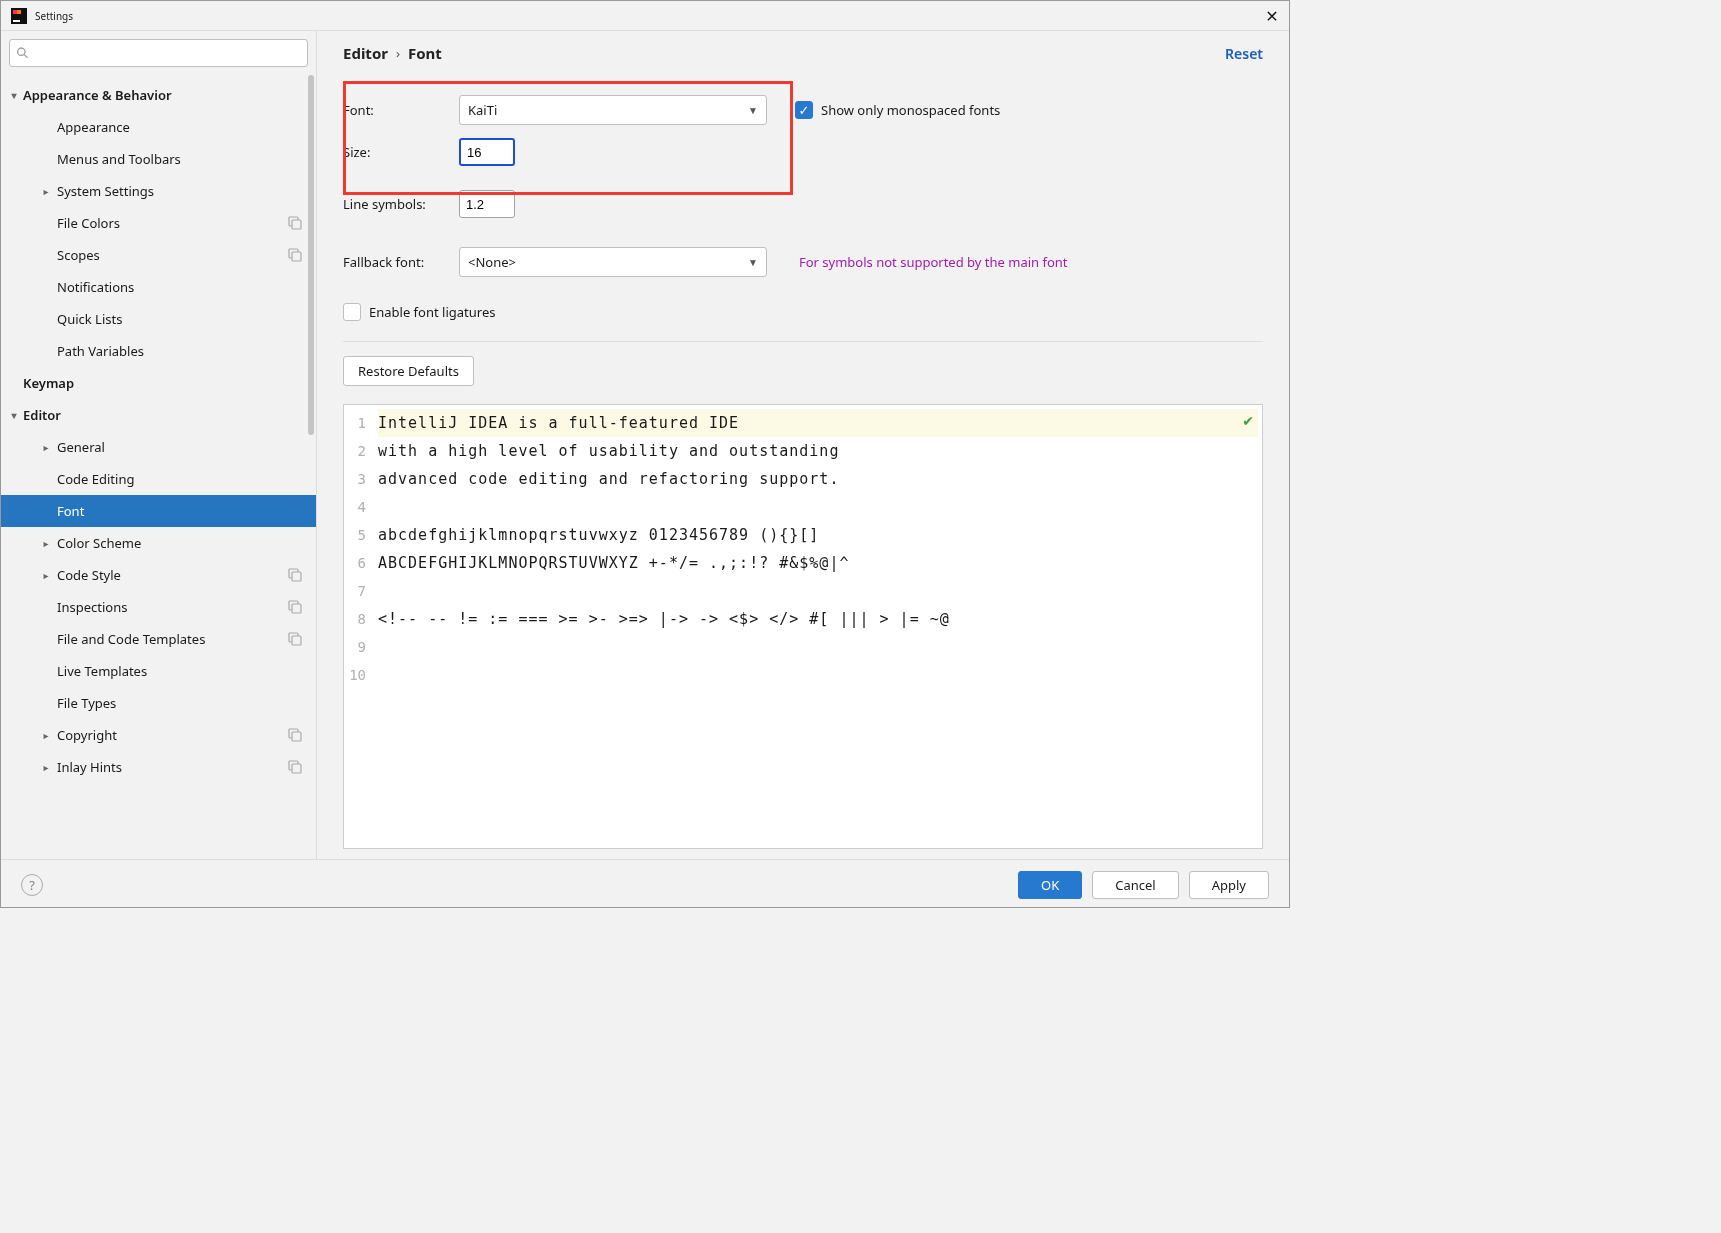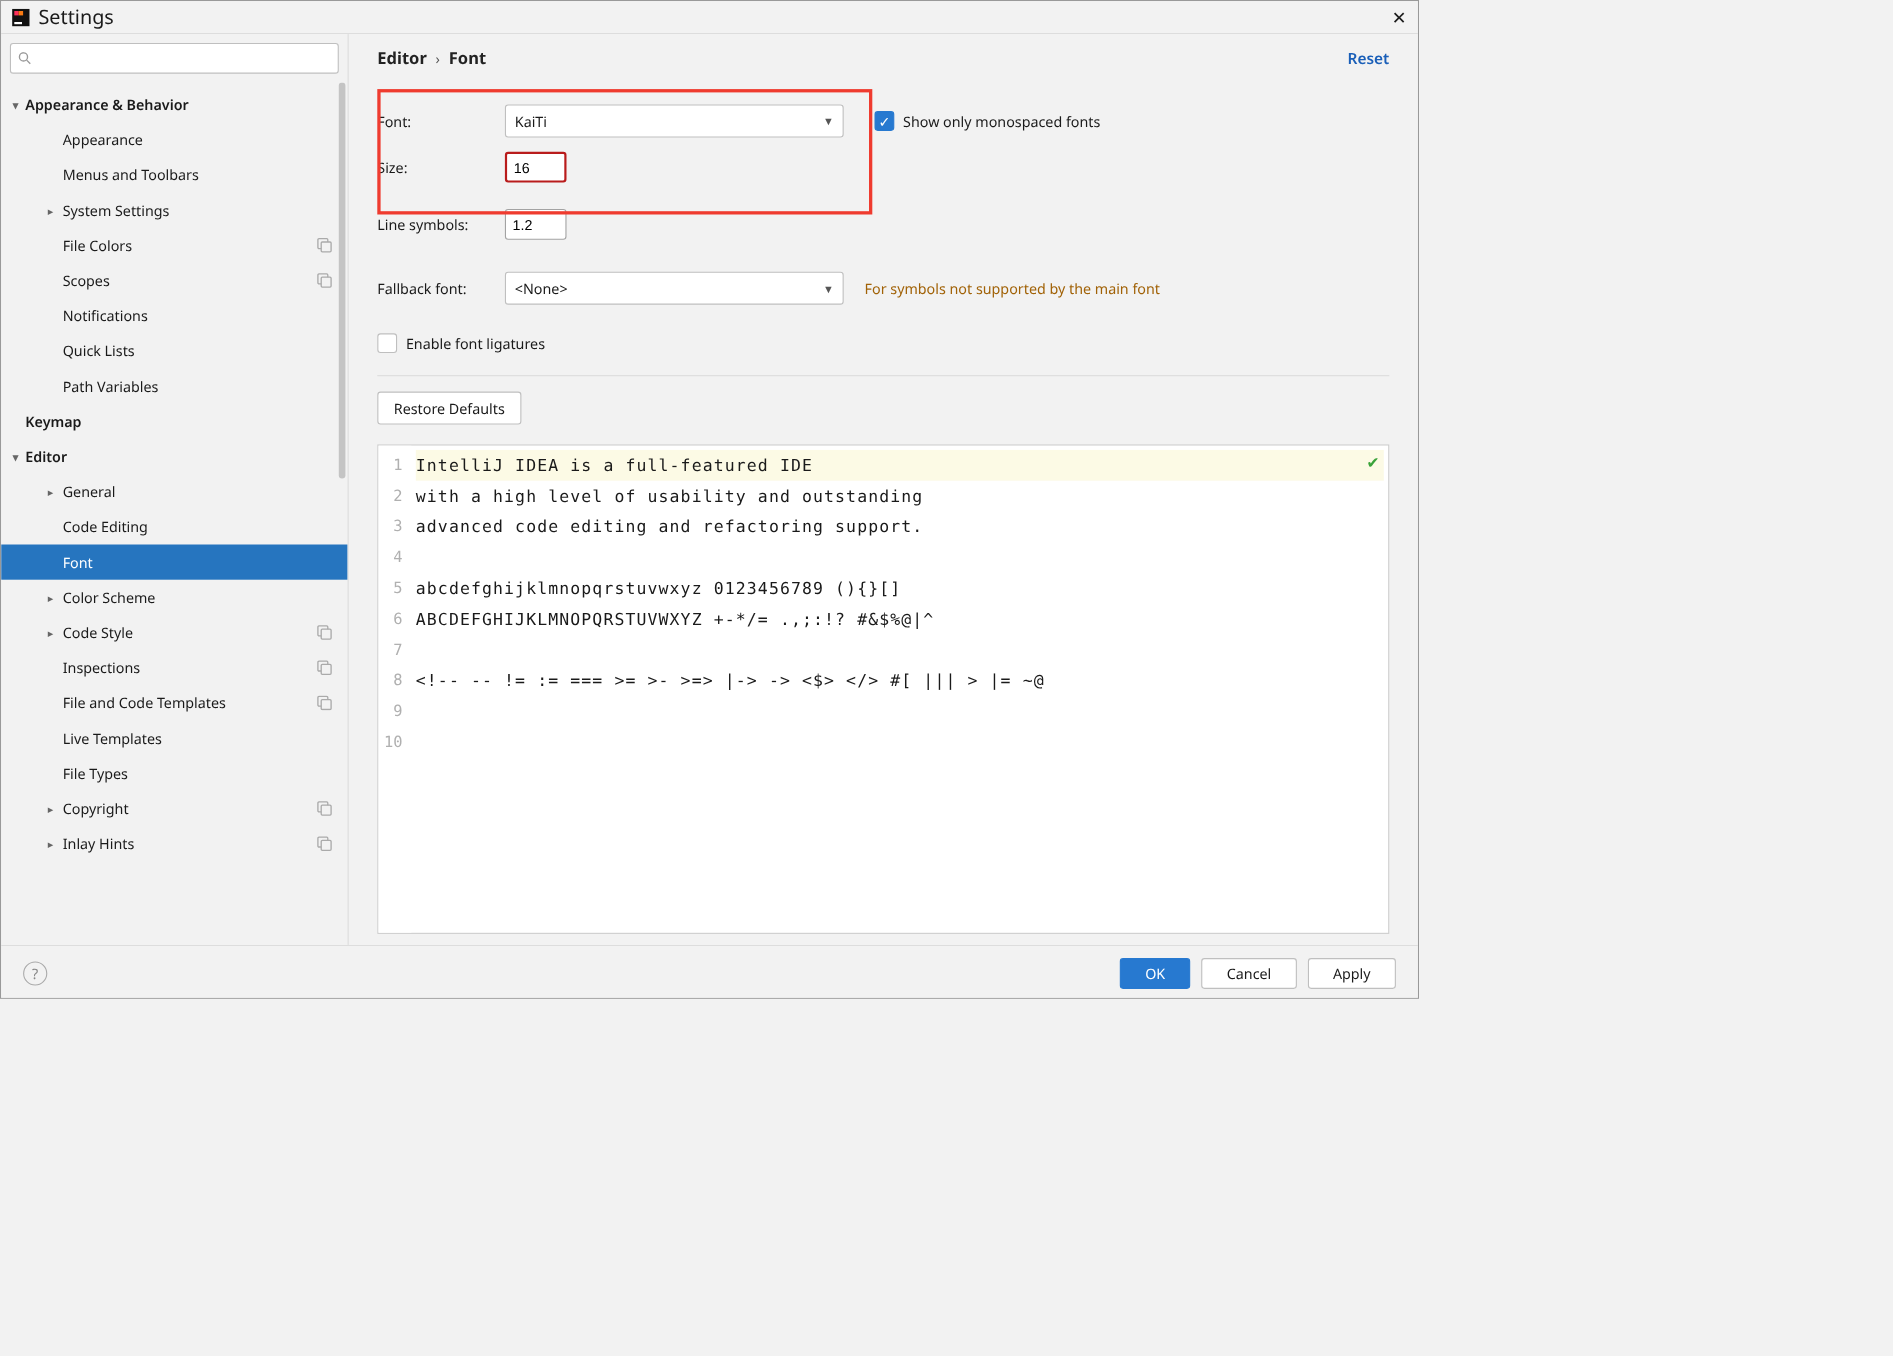--- a/index.html
+++ b/index.html
@@ -19,21 +19,21 @@
   .titlebar {
     height: 30px;
     display: flex;
     align-items: center;
     padding: 0 10px;
     background: #f2f2f2;
     border-bottom: 1px solid #ddd;
   }
   .titlebar .app-icon { width: 16px; height: 16px; margin-right: 8px; position: relative; }
   .titlebar .app-icon svg { width: 16px; height: 16px; display: block; }
-  .titlebar .title { font-size: 18px; }
+  .titlebar .title { font-size: 10px; }
   .titlebar .spacer { flex: 1; }
   .titlebar .close-icon {
     width: 14px; height: 14px;
     cursor: pointer;
     font-size: 16px;
     line-height: 14px;
     text-align: center;
   }
 
   
@@ -188,21 +188,21 @@
     height: 28px;
     background: #fff;
     border: 1px solid #a3a3a3;
     border-radius: 3px;
     padding: 0 6px;
     display: flex;
     align-items: center;
     font-size: 13px;
     outline: none;
   }
-  .text-input.focused { border: 2px solid #b91c1c; }
+  .text-input.focused { border: 2px solid #1d4ed8; }
 
   .checkbox-wrap {
     display: flex;
     align-items: center;
     gap: 8px;
     margin-left: 28px;
   }
   .checkbox {
     width: 18px; height: 18px;
     border: 1px solid #bfbfbf;
@@ -210,21 +210,21 @@
     background: #fff;
     display: flex; align-items: center; justify-content: center;
     font-size: 13px;
   }
   .checkbox.checked {
     background: #2779d0;
     border-color: #2779d0;
     color: #fff;
   }
 
-  .hint-text { color: #a16207; margin-left: 19px; }
+  .hint-text { color: #a21caf; margin-left: 32px; }
 
   .highlight-box {
     border: 3px solid #ef3b2f;
     position: absolute;
     left: 342px;
     top: 80px;
     width: 450px;
     height: 114px;
     pointer-events: none;
     z-index: 10;

